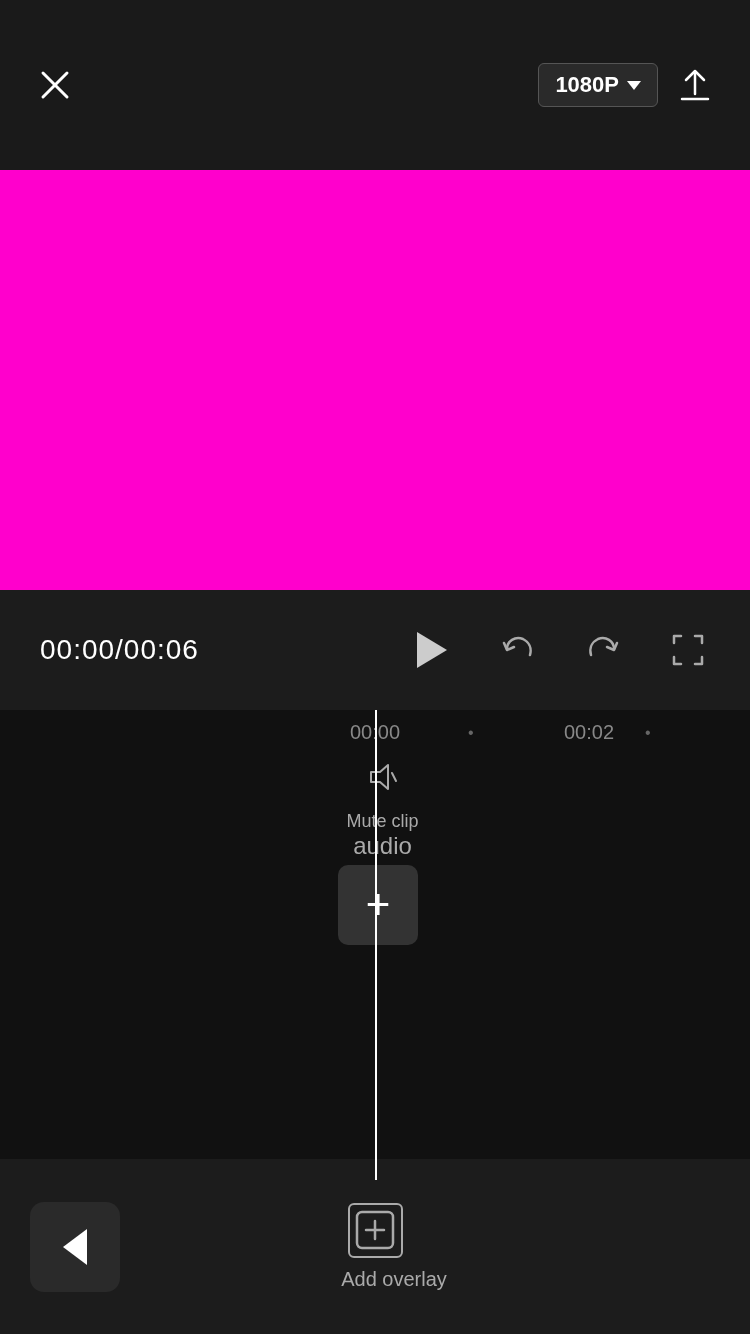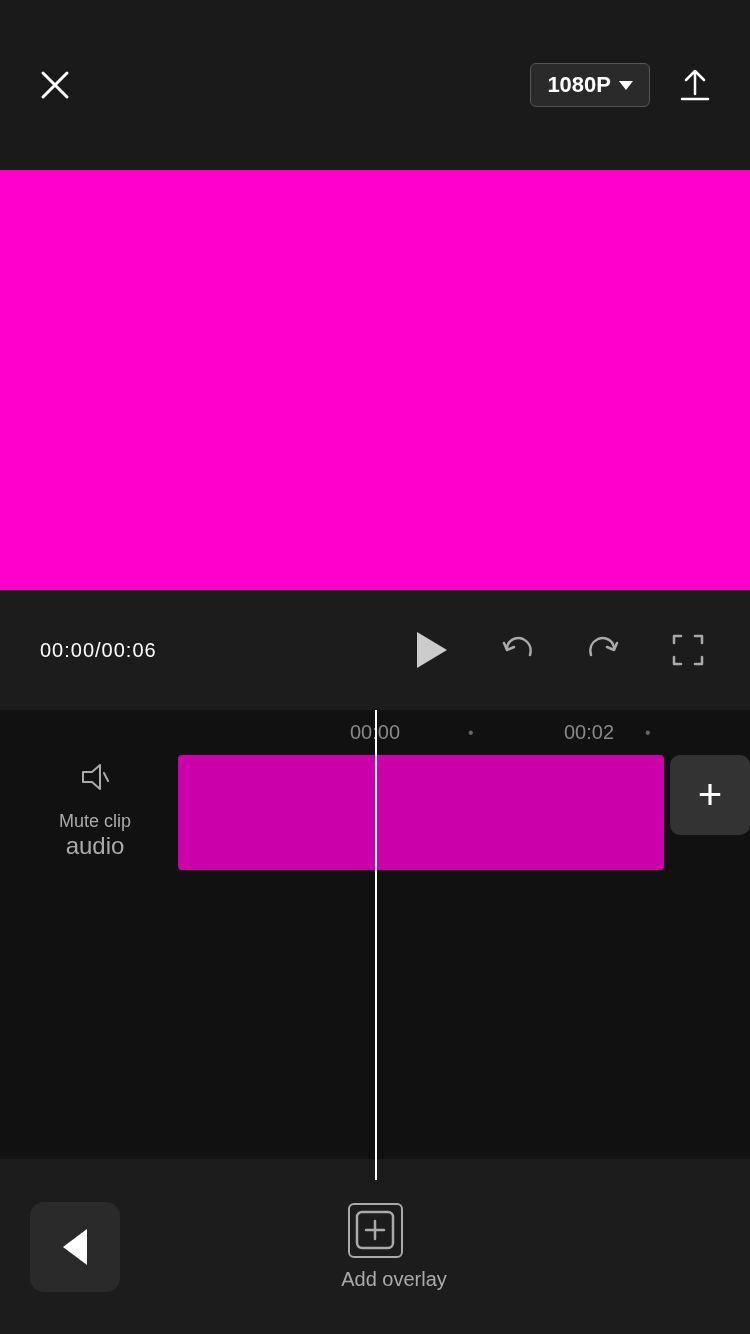--- a/index.html
+++ b/index.html
@@ -34,21 +34,21 @@
     }
 
     .close-icon-svg {
       width: 32px;
       height: 32px;
     }
 
     .top-right {
       display: flex;
       align-items: center;
-      gap: 20px;
+      gap: 12px;
     }
 
     .resolution-badge {
       background: #2a2a2a;
       border: 1.5px solid #555;
       border-radius: 6px;
       padding: 8px 16px;
       font-size: 22px;
       font-weight: 600;
       color: #ffffff;
@@ -88,21 +88,21 @@
       width: 750px;
       height: 120px;
       background: #1c1c1c;
       display: flex;
       align-items: center;
       justify-content: space-between;
       padding: 0 40px;
     }
 
     .time-display {
-      font-size: 20px;
+      font-size: 28px;
       font-weight: 400;
       color: #ffffff;
       letter-spacing: 1px;
     }
 
     .playback-controls {
       display: flex;
       align-items: center;
       gap: 40px;
     }
@@ -168,21 +168,22 @@
       color: #888888;
       position: absolute;
     }
 
     
     .timeline-content {
       width: 100%;
       height: 140px;
       position: relative;
       display: flex;
-      align-items: flex-start;
+      align-items: center;
+      flex-direction: column;
     }
 
     
     .mute-clip-container {
       width: 160px;
       height: 110px;
       display: flex;
       flex-direction: column;
       align-items: center;
       justify-content: center;

